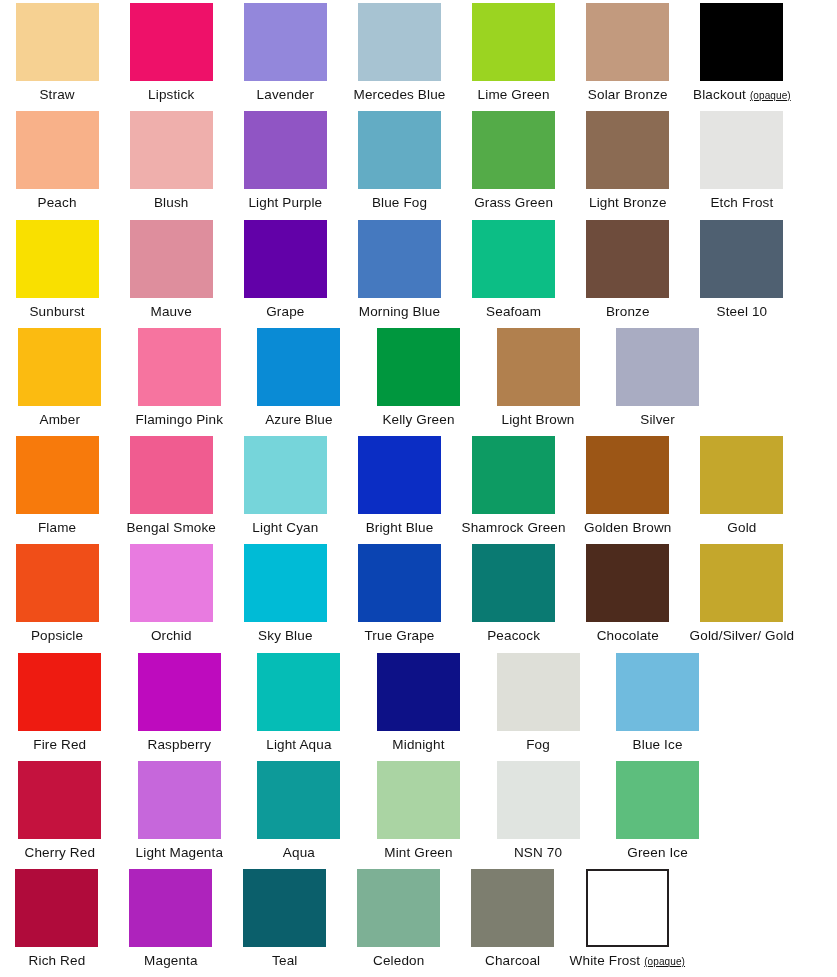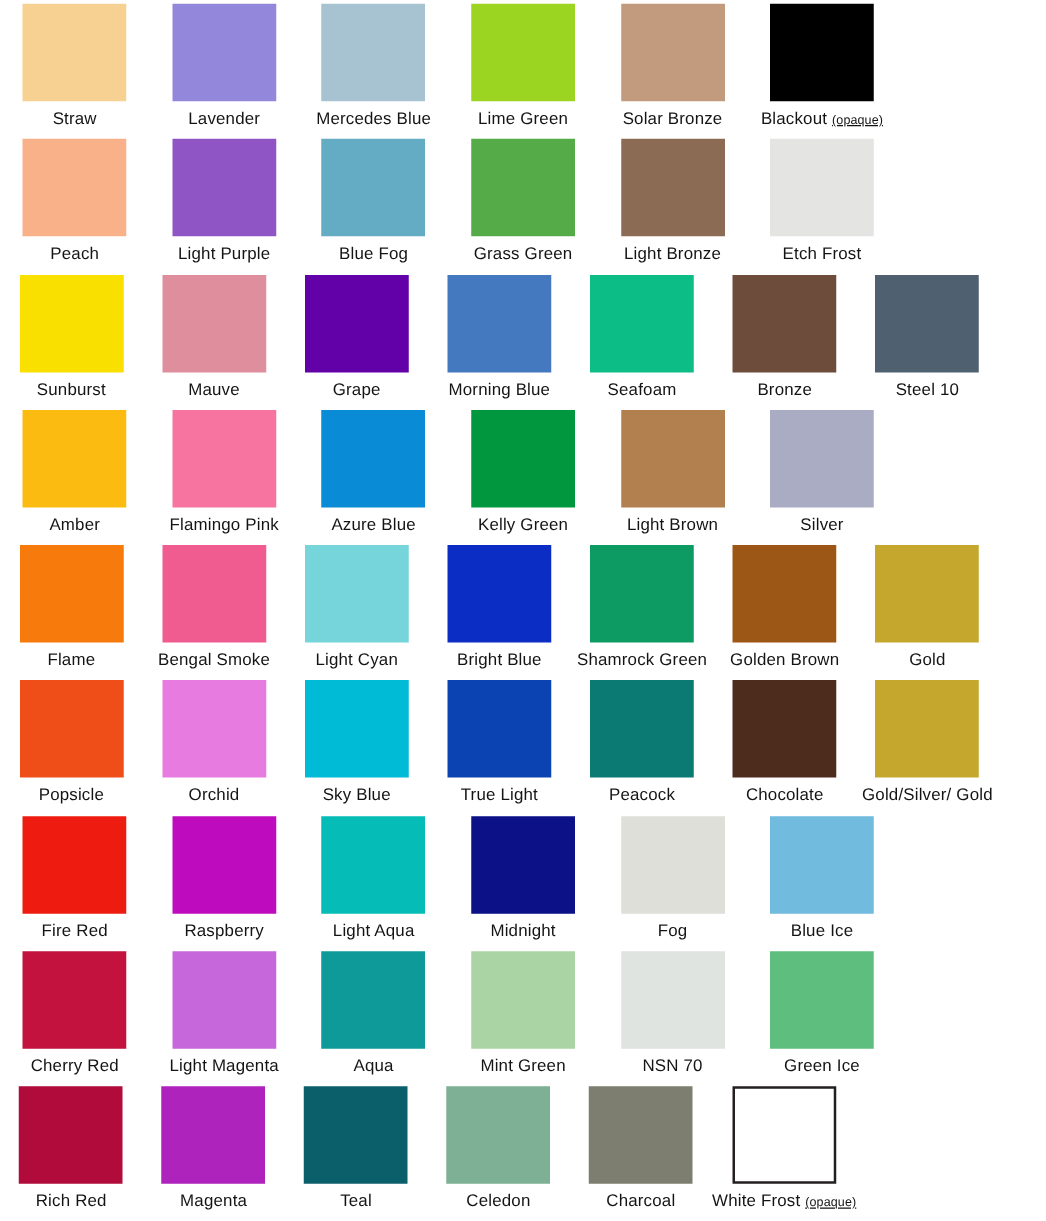--- a/index.html
+++ b/index.html
@@ -78,20 +78,24 @@
 </head>
 <body>
 
 <div id="swatch-chart">
     <div class="swatch-row">
       <div class="swatch-cell">
         <div class="swatch-chip" style="background: rgb(246, 209, 146);"></div>
         <div class="swatch-label"><span>Straw</span></div>
       </div>
       <div class="swatch-cell">
+        <div class="swatch-chip" style="background: rgb(238, 17, 105);"></div>
+        <div class="swatch-label"><span>Lipstick</span></div>
+      </div>
+      <div class="swatch-cell">
         <div class="swatch-chip" style="background: rgb(147, 135, 219);"></div>
         <div class="swatch-label"><span>Lavender</span></div>
       </div>
       <div class="swatch-cell">
         <div class="swatch-chip" style="background: rgb(167, 195, 210);"></div>
         <div class="swatch-label"><span>Mercedes Blue</span></div>
       </div>
       <div class="swatch-cell">
         <div class="swatch-chip" style="background: rgb(155, 212, 33);"></div>
         <div class="swatch-label"><span>Lime Green</span></div>
@@ -104,20 +108,24 @@
         <div class="swatch-chip" style="background: rgb(0, 0, 0);"></div>
         <div class="swatch-label"><span>Blackout</span> <span class="swatch-note">(opaque)</span></div>
       </div>
     </div>
     <div class="swatch-row">
       <div class="swatch-cell">
         <div class="swatch-chip" style="background: rgb(248, 177, 137);"></div>
         <div class="swatch-label"><span>Peach</span></div>
       </div>
       <div class="swatch-cell">
+        <div class="swatch-chip" style="background: rgb(239, 175, 172);"></div>
+        <div class="swatch-label"><span>Blush</span></div>
+      </div>
+      <div class="swatch-cell">
         <div class="swatch-chip" style="background: rgb(144, 85, 196);"></div>
         <div class="swatch-label"><span>Light Purple</span></div>
       </div>
       <div class="swatch-cell">
         <div class="swatch-chip" style="background: rgb(99, 172, 196);"></div>
         <div class="swatch-label"><span>Blue Fog</span></div>
       </div>
       <div class="swatch-cell">
         <div class="swatch-chip" style="background: rgb(84, 171, 72);"></div>
         <div class="swatch-label"><span>Grass Green</span></div>
@@ -225,21 +233,21 @@
       <div class="swatch-cell">
         <div class="swatch-chip" style="background: rgb(232, 123, 224);"></div>
         <div class="swatch-label"><span>Orchid</span></div>
       </div>
       <div class="swatch-cell">
         <div class="swatch-chip" style="background: rgb(0, 187, 214);"></div>
         <div class="swatch-label"><span>Sky Blue</span></div>
       </div>
       <div class="swatch-cell">
         <div class="swatch-chip" style="background: rgb(11, 68, 178);"></div>
-        <div class="swatch-label"><span>True Light</span></div>
+        <div class="swatch-label"><span>True Grape</span></div>
       </div>
       <div class="swatch-cell">
         <div class="swatch-chip" style="background: rgb(10, 122, 114);"></div>
         <div class="swatch-label"><span>Peacock</span></div>
       </div>
       <div class="swatch-cell">
         <div class="swatch-chip" style="background: rgb(77, 43, 29);"></div>
         <div class="swatch-label"><span>Chocolate</span></div>
       </div>
       <div class="swatch-cell">

